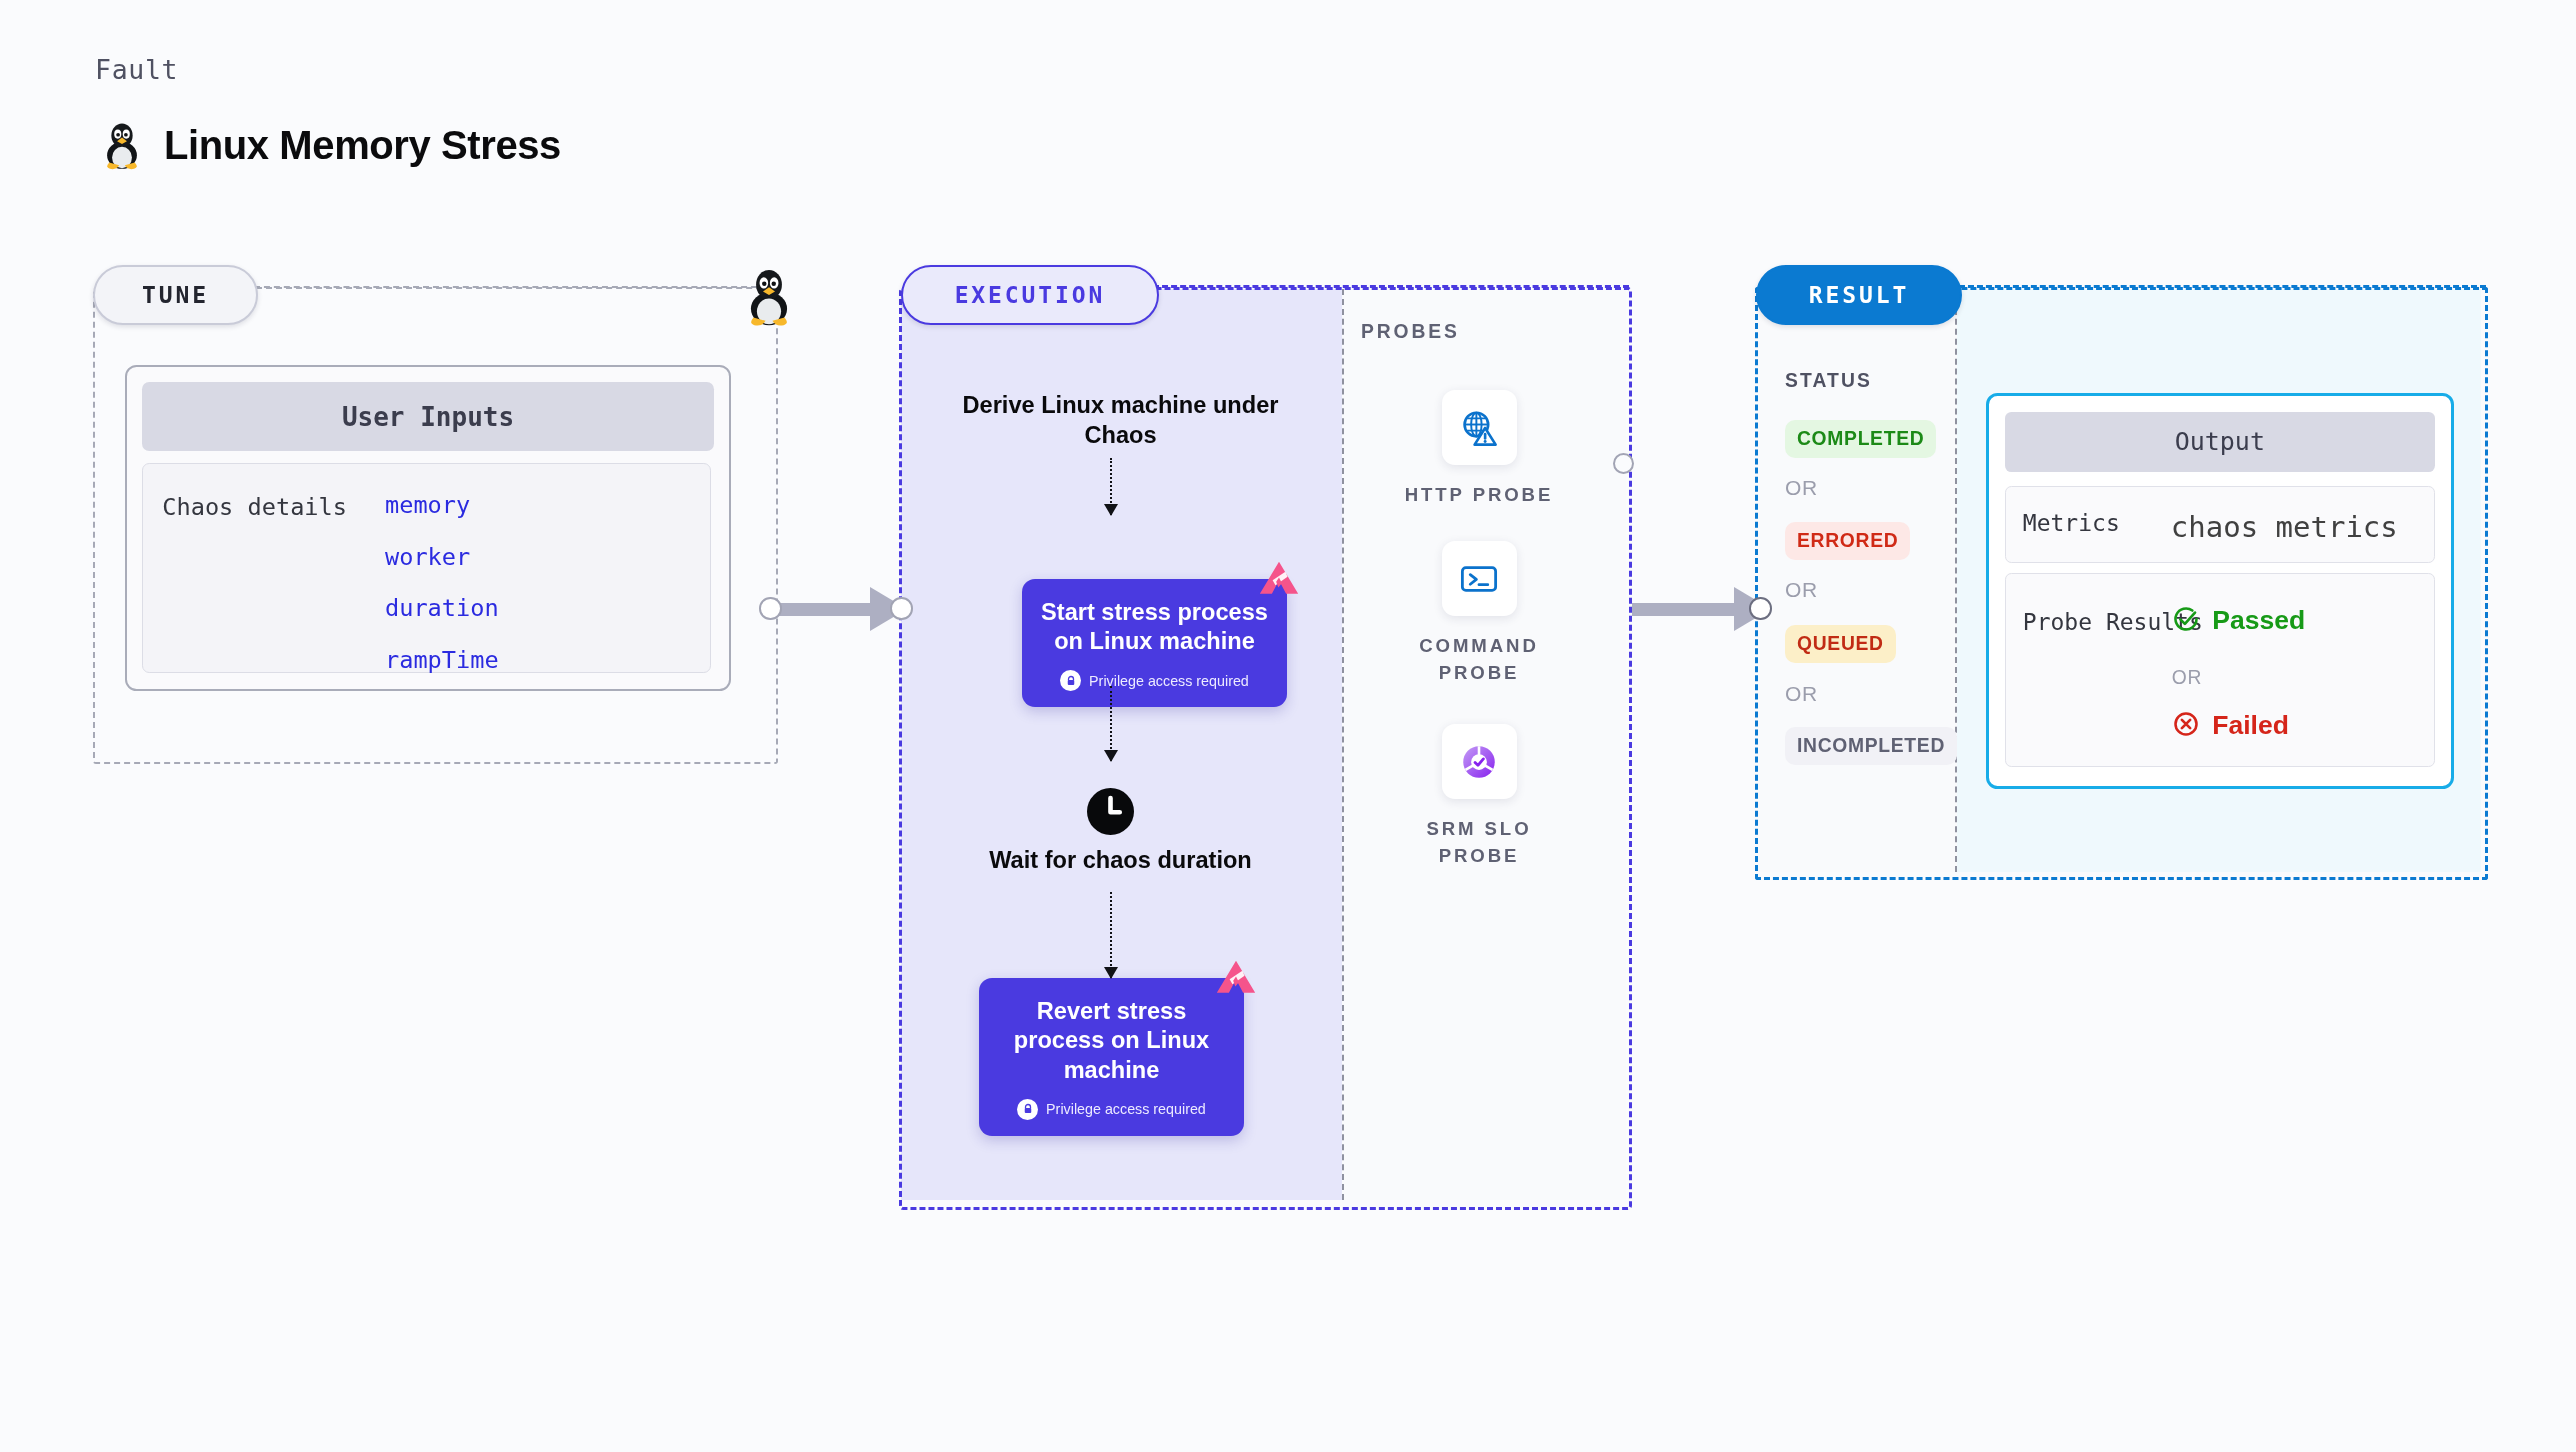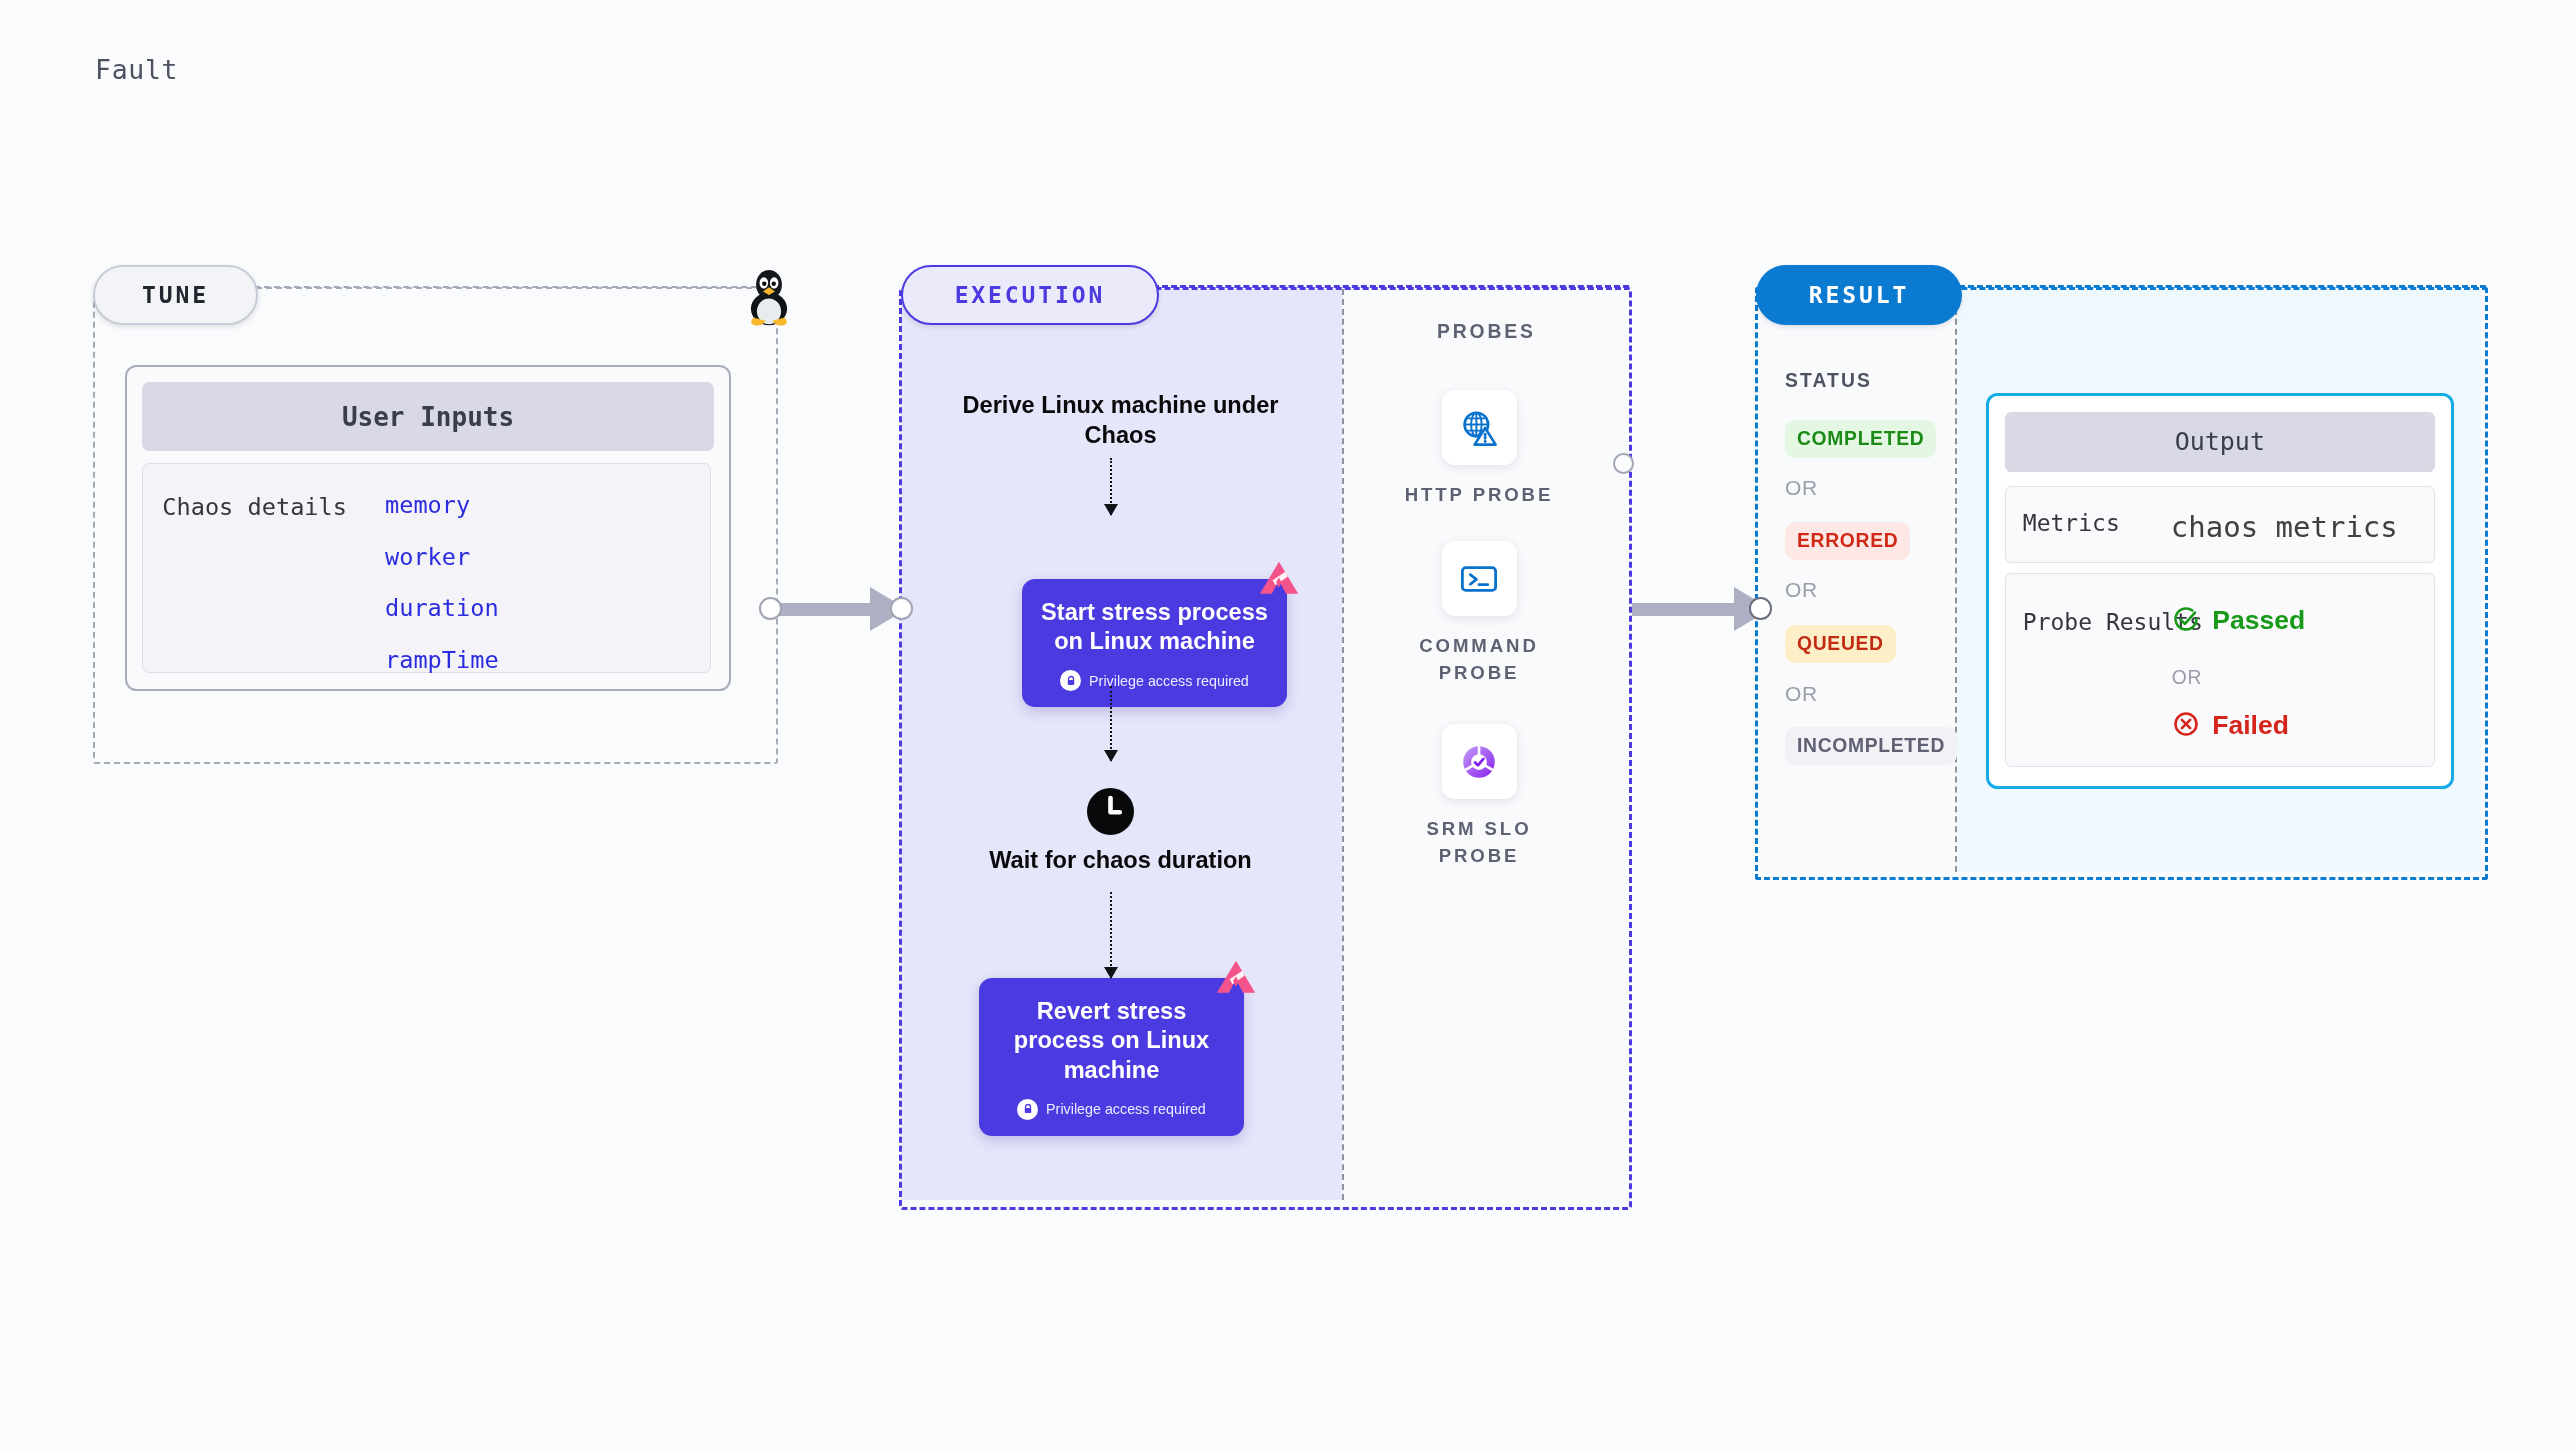--- a/index.html
+++ b/index.html
@@ -114,21 +114,21 @@
   }
   #execution-tint{
     position:absolute;left:901px;top:289px;width:441px;height:911px;
     background:#E6E6FA;
   }
   #probes-panel{
     position:absolute;left:1342px;top:289px;width:282px;height:911px;
     background:#F9FAFC;border-left:2.1px dashed #8F919F;
   }
   #probes-label{
-    position:absolute;left:1437px;top:321px;
+    position:absolute;left:1361px;top:321px;
     font-size:19.3px;font-weight:bold;color:#5F6173;letter-spacing:2.9px;
   }
   .probe{position:absolute;width:172px;text-align:center;left:1393px;}
   .probe-icon-box{
     width:75px;height:75px;margin:0 auto;background:#FFFFFF;border-radius:13px;
     box-shadow:0 2.9px 10px rgba(40,40,80,.10);
     display:flex;align-items:center;justify-content:center;
   }
   .probe-label{
     margin-top:17px;font-size:18.6px;font-weight:bold;color:#5F6173;letter-spacing:2.9px;line-height:1.45;
@@ -264,20 +264,37 @@
   .result-text{font-size:26.5px;font-weight:bold;}
   #passed-text{color:#179A17;}
   #failed-text{color:#D5251A;}
 </style>
 </head>
 <body>
 
 <div class="stage">
 
   <div id="header-fault-label">Fault</div>
+  <div id="header-title-row">
+    <span>
+      <svg width="44" height="52" viewBox="0 0 62 72">
+        <ellipse cx="31" cy="52" rx="21" ry="19" fill="#111417"></ellipse>
+        <ellipse cx="31" cy="24" rx="15" ry="17" fill="#16191C"></ellipse>
+        <ellipse cx="31" cy="55" rx="14" ry="15" fill="#E9ECEE"></ellipse>
+        <ellipse cx="25" cy="22" rx="5" ry="6.5" fill="#FFFFFF"></ellipse>
+        <ellipse cx="37" cy="22" rx="5" ry="6.5" fill="#FFFFFF"></ellipse>
+        <circle cx="25.5" cy="23" r="2.6" fill="#101214"></circle>
+        <circle cx="36.5" cy="23" r="2.6" fill="#101214"></circle>
+        <path d="M31 27 L24 32 L31 36 L38 32 Z" fill="#F7B82B"></path>
+        <path d="M13 62 q-6 7 1 9 q9 2 13 -5 z" fill="#F7B82B"></path>
+        <path d="M49 62 q6 7 -1 9 q-9 2 -13 -5 z" fill="#F7B82B"></path>
+      </svg>
+    </span>
+    <span id="header-title">Linux Memory Stress</span>
+  </div>
 
   <div id="tune-section"></div>
   <div id="tune-top-dash"></div>
   <div class="pill" id="tune-pill">TUNE</div>
   <div id="tune-tux">
     <svg width="62" height="62" viewBox="0 0 62 72">
       <ellipse cx="31" cy="52" rx="21" ry="19" fill="#111417"></ellipse>
       <ellipse cx="31" cy="24" rx="15" ry="17" fill="#16191C"></ellipse>
       <ellipse cx="31" cy="55" rx="14" ry="15" fill="#E9ECEE"></ellipse>
       <ellipse cx="25" cy="22" rx="5" ry="6.5" fill="#FFFFFF"></ellipse>

